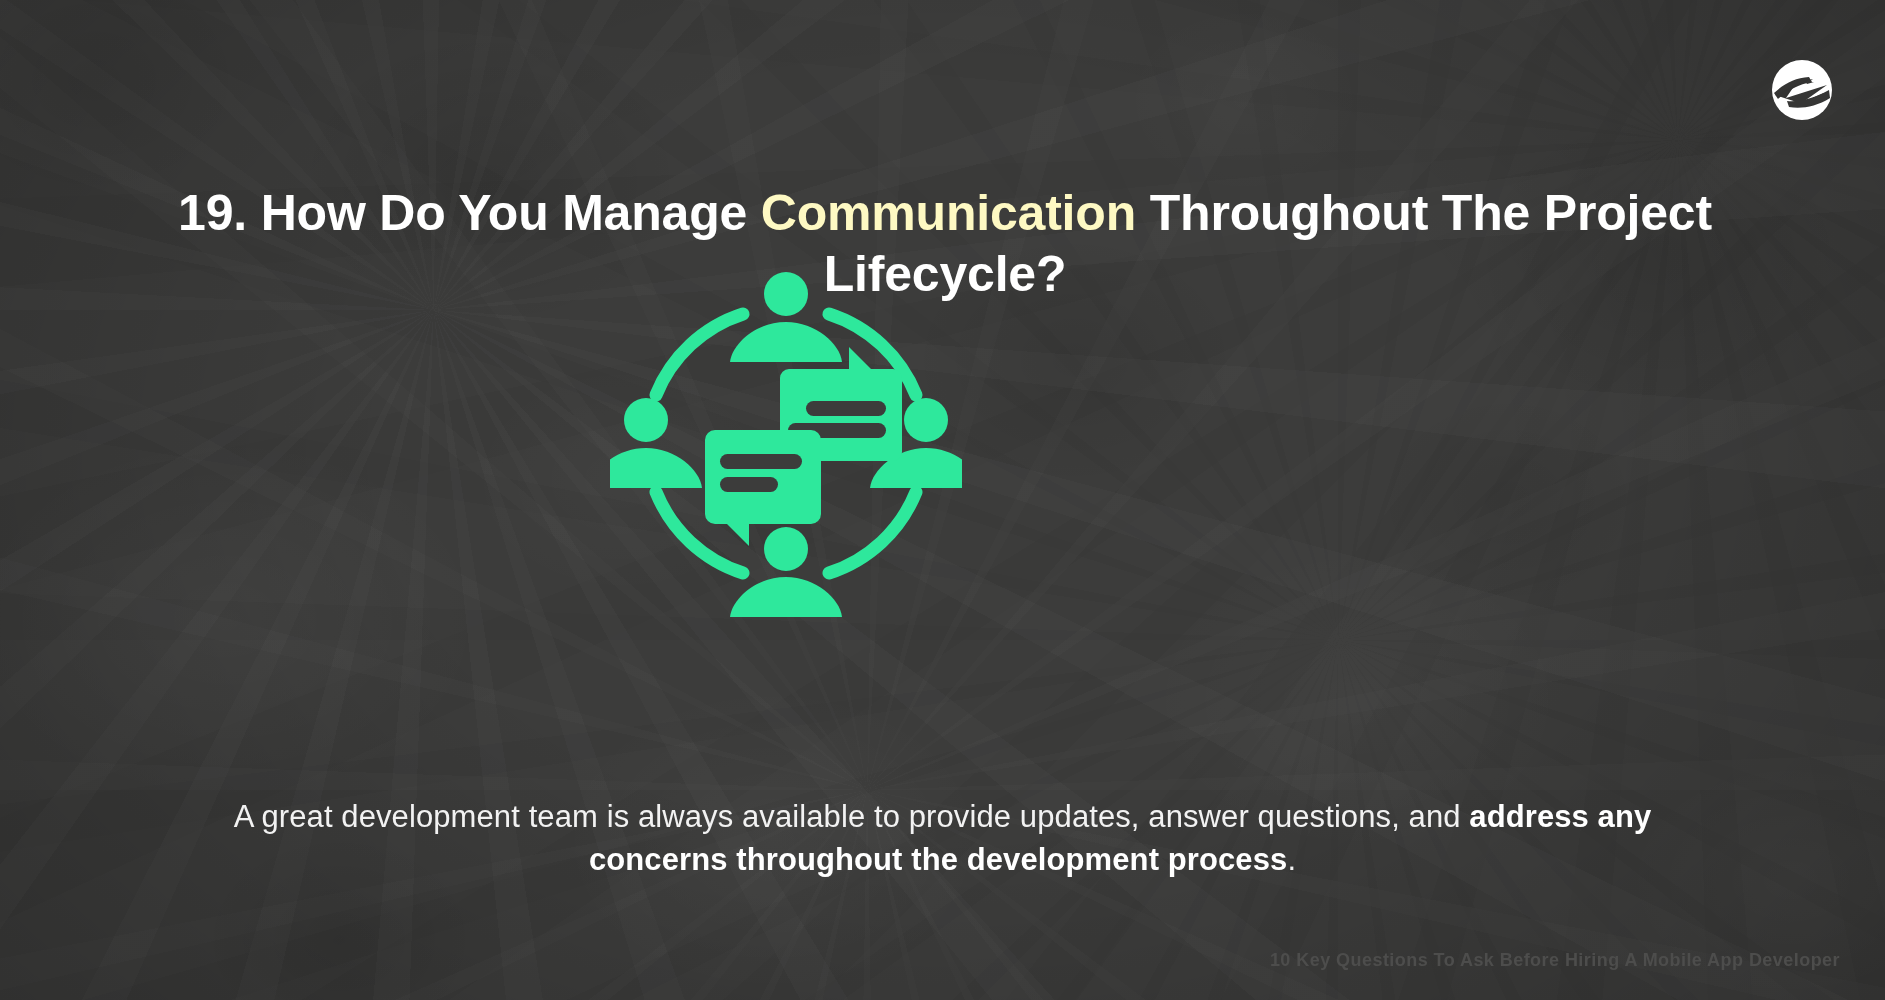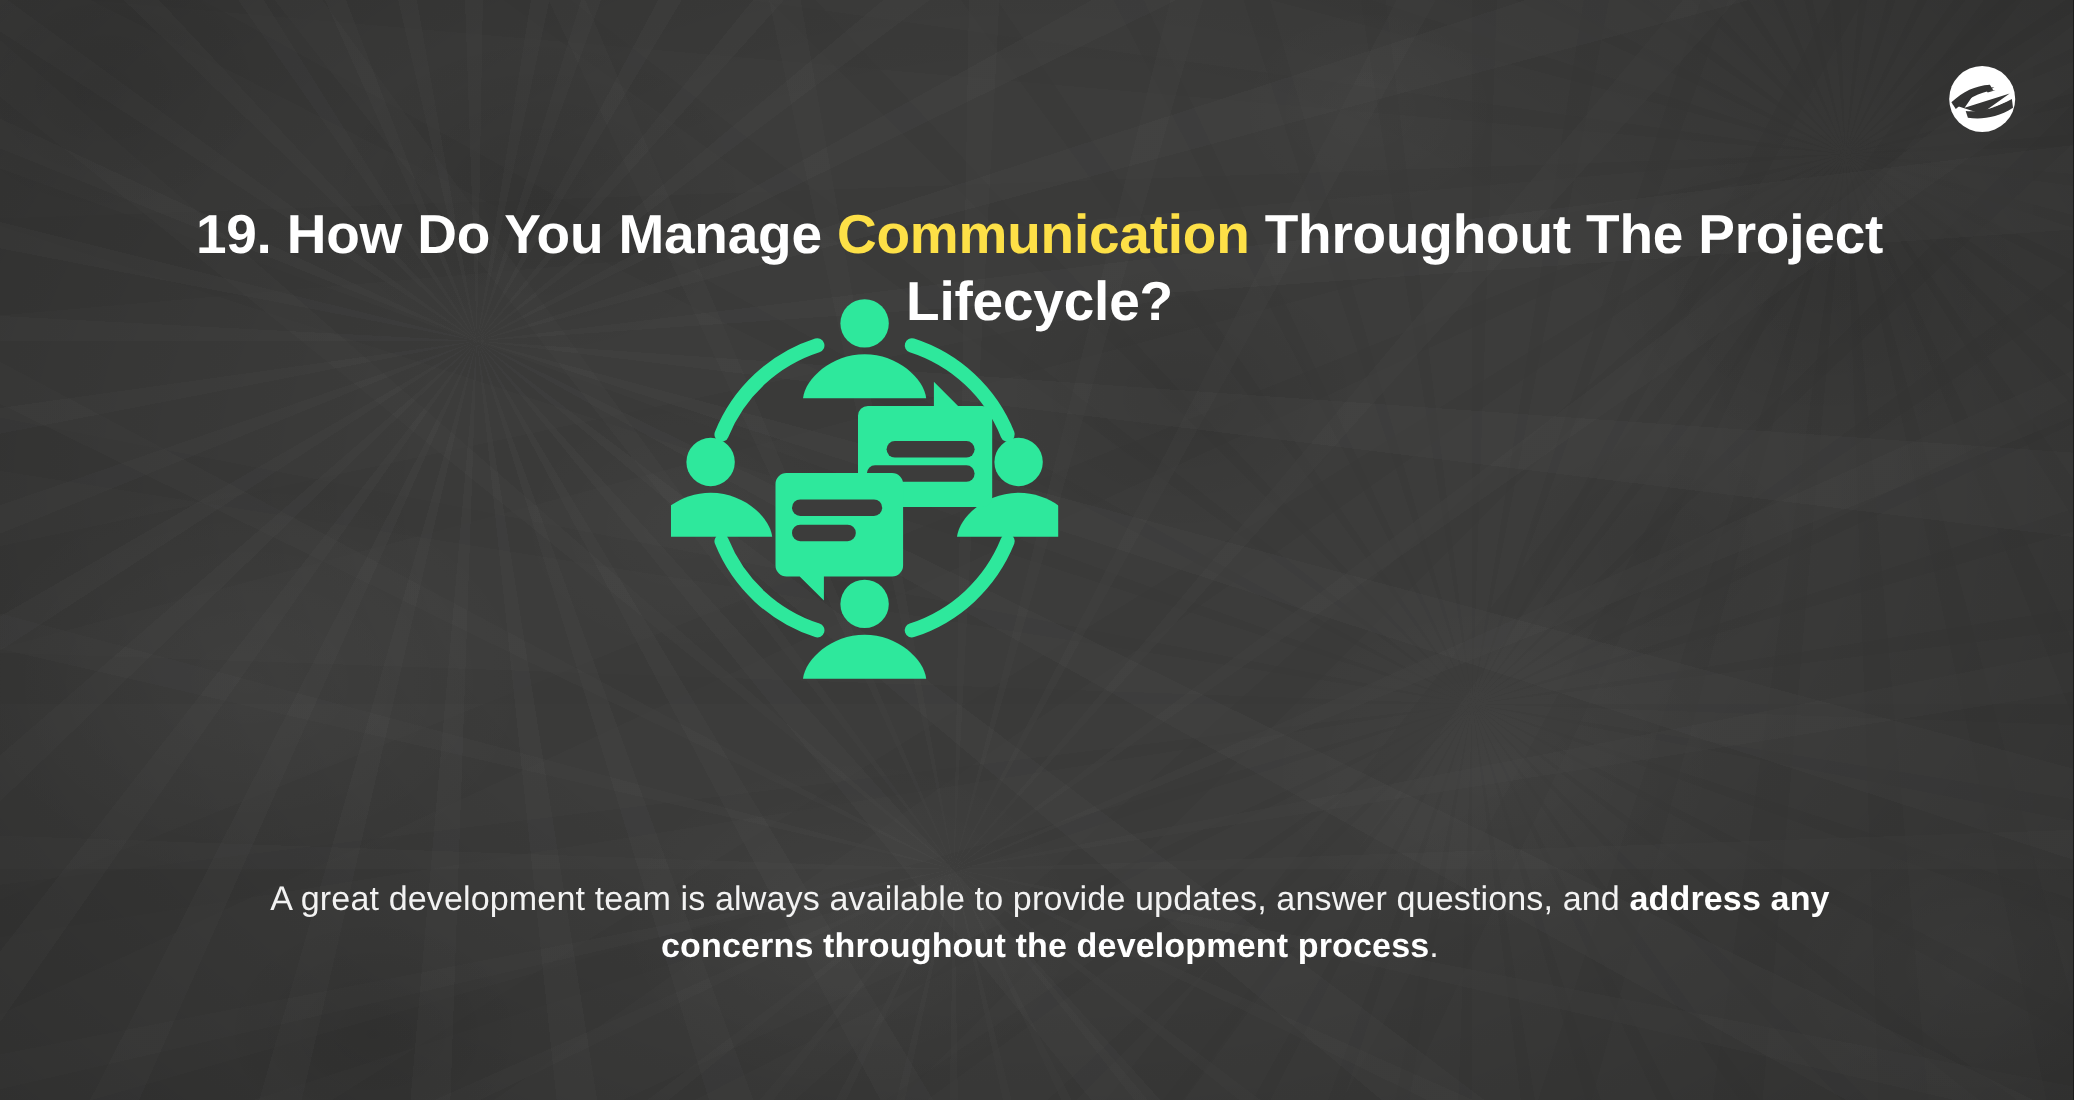--- a/index.html
+++ b/index.html
@@ -74,36 +74,36 @@
     top: 149px;
     left: 160px;
     width: 1570px;
     text-align: center;
     color: #ffffff;
     font-size: 50px;
     line-height: 1.22;
     font-weight: 700;
     letter-spacing: -0.2px;
   }
-  .title .accent { color: #fde047; }
+  .title .accent { color: #fef9c3; }
 
   
   .illus {
     position: absolute;
     top: 268px;
     left: 610px;
     width: 352px;
     height: 350px;
   }
 
   
   .body-copy {
     position: absolute;
     top: 764px;
-    left: 212px;
+    left: 200px;
     width: 1485px;
     text-align: center;
     color: #f2f2f2;
     font-size: 31px;
     line-height: 1.40;
     font-weight: 400;
     letter-spacing: 0.1px;
   }
   .body-copy b { font-weight: 700; color: #ffffff; }
 
@@ -221,14 +221,15 @@
         </g>
 
       </g>
     </svg>
   </div>
 
   <p class="body-copy">
     <span>A great development team is always available to provide updates, answer questions, and </span><b>address any concerns throughout the development process</b><span>.</span>
   </p>
 
+  <div class="footer">10 Key Questions To Ask Before Hiring A Mobile App Developer</div>
 
 </div>
 
 </body></html>

